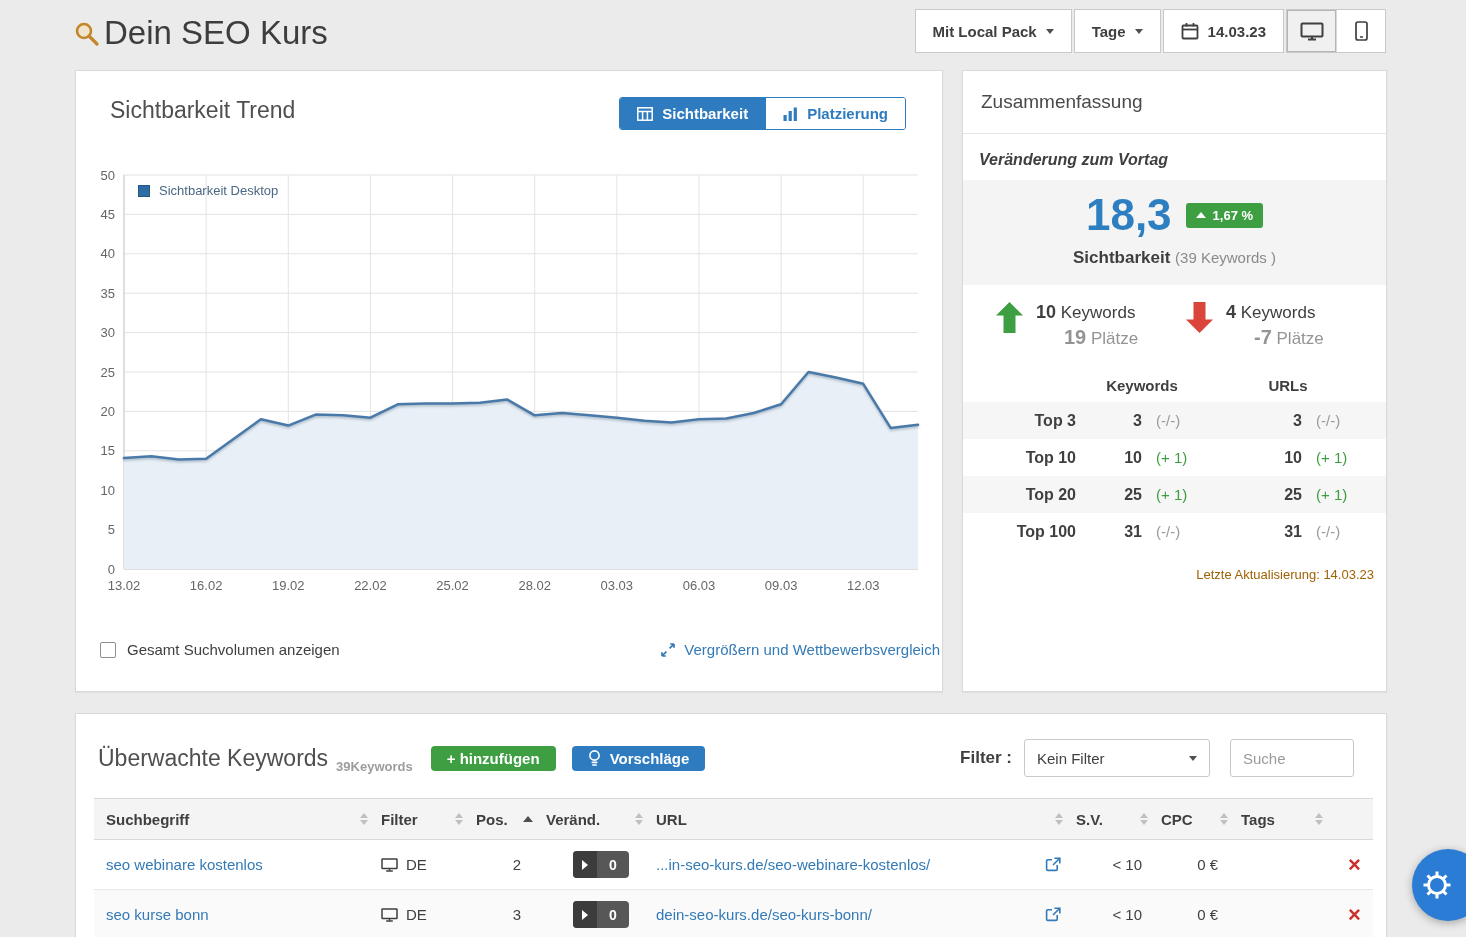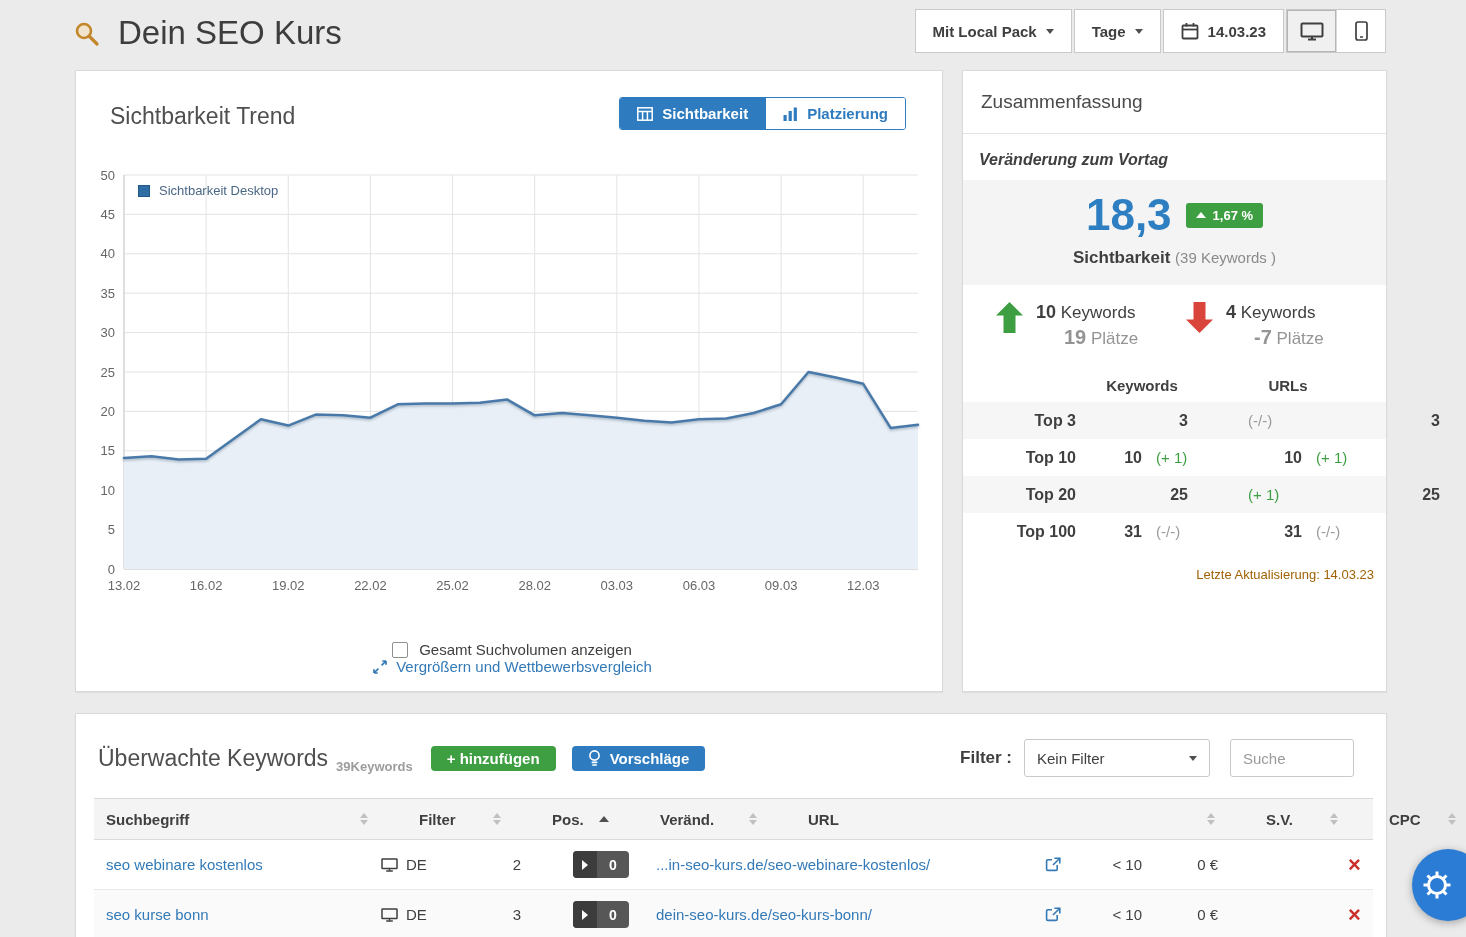--- a/index.html
+++ b/index.html
@@ -3,54 +3,54 @@
 <meta charset="utf-8">
 <style>
   * { box-sizing: border-box; margin: 0; padding: 0; }
   html,body { width:1466px; height:937px; overflow:hidden; }
   body { font-family:"Liberation Sans", sans-serif; background:#ebebeb; color:#3f3f3f; }
   .page { position:relative; width:1466px; height:937px; overflow:hidden; background:#ebebeb; }
 
   
   .topbar { position:absolute; left:0; top:0; width:100%; height:62px; }
   .app-title-wrap { position:absolute; left:73px; top:14px; display:flex; align-items:center; }
-  .app-title { font-size:33px; color:#3d3d3d; margin-left:18px; font-weight:400; }
+  .app-title { font-size:33px; color:#3d3d3d; margin-left:4px; font-weight:400; }
   .top-controls { position:absolute; right:80px; top:9px; display:flex; height:44px; gap:2px; }
   .tbtn { background:#fff; border:1px solid #c9c9c9; font-family:"Liberation Sans",sans-serif;
           font-weight:700; font-size:15px; color:#3f3f3f; display:flex; align-items:center;
           gap:9px; padding:0 17px; cursor:pointer; }
   .caret { width:0; height:0; border-left:4px solid transparent; border-right:4px solid transparent;
            border-top:5px solid #4f4f4f; display:inline-block; }
   .device-group { display:flex; border:1px solid #c9c9c9; background:#fff; }
   .dev-btn { width:49px; border:none; background:#fff; display:flex; align-items:center;
              justify-content:center; cursor:pointer; }
   .dev-btn.active { background:#f0f0f0; box-shadow:inset 0 0 0 1px #b5b5b5; }
   .dev-btn + .dev-btn { border-left:1px solid #d9d9d9; }
 
   
   .card { position:absolute; background:#fff; border:1px solid #d9d9d9; box-shadow:0 1px 1px rgba(0,0,0,.05); }
   #trend-card   { left:75px;  top:70px;  width:868px;  height:622px; }
   #summary-card { left:962px; top:70px;  width:425px;  height:622px; }
   #keywords-card{ left:75px;  top:713px; width:1312px; height:280px; }
 
   
-  .trend-header { display:flex; justify-content:space-between; align-items:flex-end; padding:26px 36px 0 34px; }
+  .trend-header { display:flex; justify-content:space-between; align-items:flex-start; padding:26px 36px 0 34px; }
   .trend-title { font-size:23px; color:#4f4f4f; font-weight:400; }
   .tab-group { display:flex; border:1px solid #2e7cbf; border-radius:3px; overflow:hidden; }
   .tab { display:flex; align-items:center; gap:9px; padding:7px 17px; font-weight:700; font-size:15px;
          background:#fff; color:#2e7cbf; border:none; cursor:pointer; font-family:"Liberation Sans",sans-serif; }
   .tab + .tab { border-left:1px solid #2e7cbf; }
   .tab.active { background:#2e7cbf; color:#fff; }
   .chart-wrap { position:absolute; left:8px; top:96px; width:840px; height:432px; }
   svg text { font-family:"Liberation Sans", sans-serif; }
   .legend { position:absolute; left:54px; top:16px; display:flex; align-items:center; gap:9px;
             font-size:13px; color:#4a6785; }
   .legend-swatch { width:12px; height:12px; background:#2d6da3; border:1px solid #255a87; }
-  .trend-footer { position:absolute; left:24px; right:18px; top:570px; display:flex;
-                  justify-content:space-between; align-items:center;flex-direction:column; }
+  .trend-footer { position:absolute; left:24px; right:2px; top:570px; display:flex;
+                  justify-content:space-between; align-items:center; }
   .check-wrap { display:flex; align-items:center; gap:11px; font-size:15px; color:#3f3f3f; }
   .cbx { appearance:none; -webkit-appearance:none; width:16px; height:16px; border:1px solid #8f8f8f;
          border-radius:2px; background:#fff; cursor:pointer; }
   .expand-link { display:flex; align-items:center; gap:8px; color:#337ab7; font-size:15px;
                  cursor:pointer; text-decoration:none; }
 
   
   .sum-header { padding:20px 18px; font-size:19px; color:#4a4a4a; border-bottom:1px solid #e4e4e4; }
   .sum-sub { padding:17px 16px 11px; font-weight:700; font-size:16px;font-style:italic; }
   .sum-band { background:#f4f4f4; text-align:center; padding:13px 0 17px; }
@@ -64,21 +64,21 @@
   .sum-metric .metric-name { font-weight:700; }
   .sum-metric .metric-note { color:#8a8a8a; font-size:15px; }
   .sum-updown { display:flex; padding:17px 10px 13px 33px; }
   .ud { flex:1; display:flex; gap:13px; align-items:flex-start; }
   .ud .l1 { font-size:17px; color:#3f3f3f; }
   .ud .l1 b { font-size:18px; }
   .ud .l2 { font-size:17px; color:#949494; margin-top:3px; }
   .ud .l2 b { font-size:20px;margin-left:28px; }
   .sum-table { margin-top:6px; }
   .strow { display:grid; grid-template-columns:113px 70px 62px 98px 62px 1fr; align-items:center; height:37px; }
-  .strow.alt { background:#f6f6f6;gap:46px; }
+  .strow.alt { background:#f6f6f6; }
   .sthead { height:34px; }
   .sthcol { text-align:center; font-weight:700; font-size:15px; }
   .stlabel { font-weight:700; text-align:right; font-size:16px; }
   .stnum { font-weight:700; text-align:right; font-size:16px; padding-right:4px; }
   .delta { font-size:15px; color:#9a9a9a; padding-left:10px; }
   .delta.pos { color:#3e9e42; }
   .sum-update { margin-top:17px; text-align:right; padding-right:12px; font-size:13px; color:#a16207; }
   .sum-report { text-align:right; padding:10px 14px 0; }
   .report-btn { background:#ececec; border:1px solid #c6c6c6; border-radius:3px; padding:10px 16px;
                 font-weight:700; font-size:15px; color:#3f3f3f; display:inline-flex; align-items:center;
@@ -97,21 +97,21 @@
   .filter-label { font-weight:700; font-size:17px; margin-right:12px; }
   .select { width:186px; height:38px; border:1px solid #c9c9c9; border-radius:3px; background:#fff;
             display:flex; align-items:center; justify-content:space-between; padding:0 12px;
             font-size:15px; color:#3f3f3f; margin-right:20px; cursor:pointer; }
   .search-input { width:124px; height:38px; border:1px solid #c9c9c9; border-radius:3px; padding:0 12px;
             font-size:15px; color:#333; font-family:"Liberation Sans",sans-serif; }
   .search-input::placeholder { color:#9a9a9a; }
   .kw-table { margin:0 13px 0 18px; }
   .kwgrid { display:grid; grid-template-columns:270px 95px 70px 110px 420px 85px 80px 95px 1fr;
             padding-left:12px; align-items:center; }
-  .kw-hrow { background:#f4f4f4; border-top:1px solid #d9d9d9; border-bottom:1px solid #d9d9d9; height:42px;gap:38px; }
+  .kw-hrow { background:#f4f4f4; border-top:1px solid #d9d9d9; border-bottom:1px solid #d9d9d9; height:42px; }
   .hcell { display:flex; align-items:center; justify-content:space-between; padding:0 8px 0 5px;
            font-weight:700; font-size:15px; color:#3f3f3f; cursor:pointer; }
   .hcell:first-child { padding-left:0; }
   .sort { display:flex; flex-direction:column; align-items:center; cursor:pointer; }
   .tri-up, .tri-down { width:0; height:0; display:block; }
   .tri-up { border-left:4px solid transparent; border-right:4px solid transparent; border-bottom:5px solid #c0c0c0; margin-bottom:2px; }
   .tri-down { border-left:4px solid transparent; border-right:4px solid transparent; border-top:5px solid #c0c0c0; }
   .tri-up.active { border-left-width:5px; border-right-width:5px; border-bottom:6px solid #4f4f4f; margin-bottom:0; }
   .kw-row { height:50px; border-bottom:1px solid #e8e8e8; background:#fff; }
   .kw-row.alt { background:#fafafa; }

